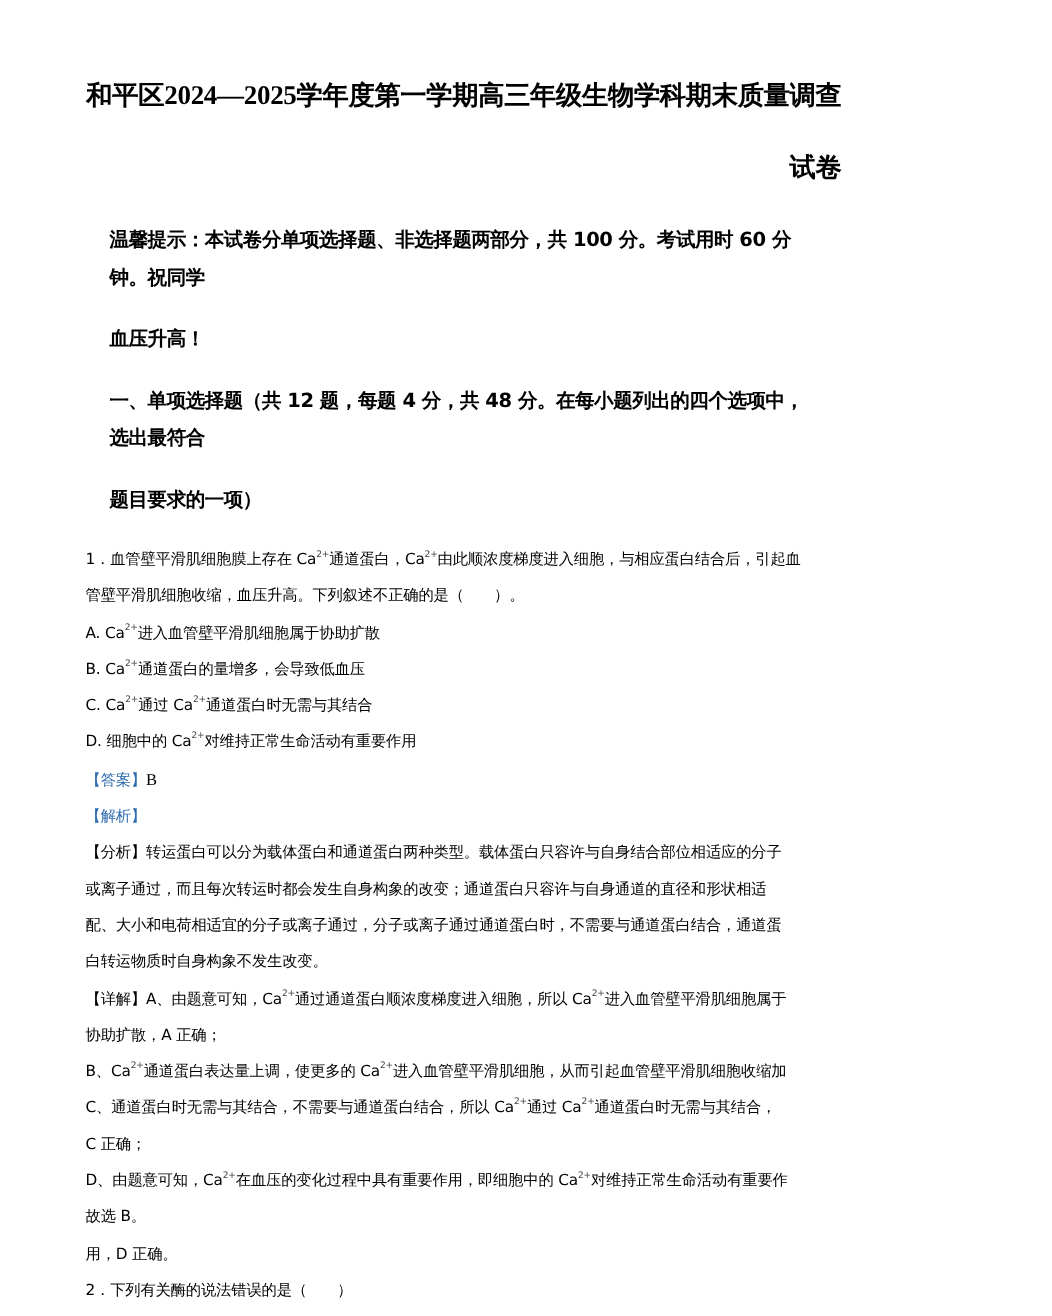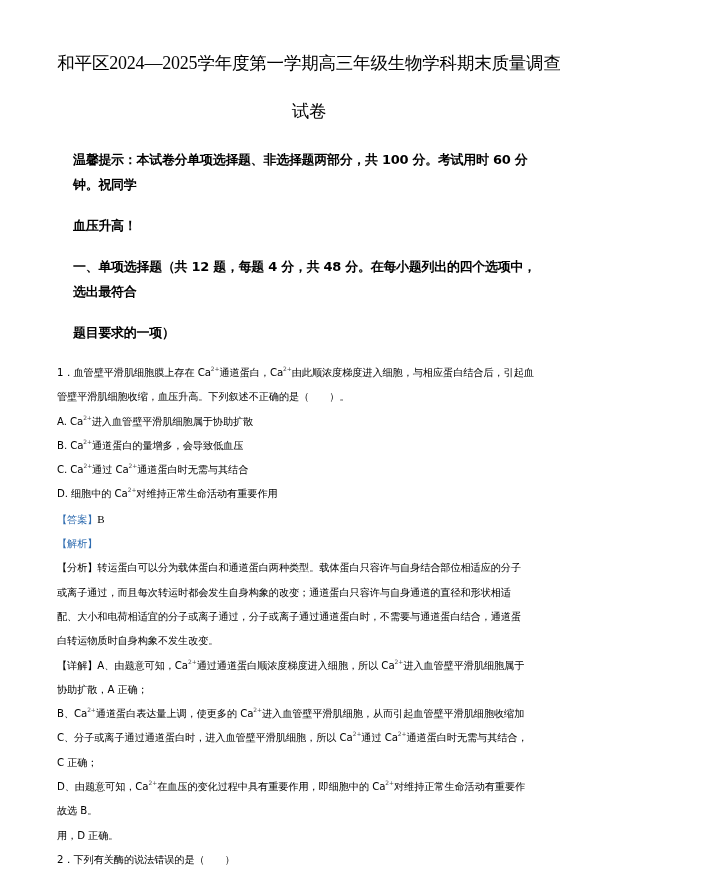--- a/index.html
+++ b/index.html
@@ -1,18 +1,18 @@
 <!DOCTYPE html>
 <html><head>
 <meta charset="utf-8">
 <style>
   html, body { margin: 0; padding: 0; background: #ffffff; }
   body { width: 701px; height: 877px; position: relative; overflow: hidden; font-family: "DejaVu Serif", "Liberation Serif", serif; color: #000; }
   .page { position: absolute; left: 57px; top: 46px; width: 504px; }
-  .title { font-family: "DejaVu Sans", "Liberation Sans", sans-serif; font-weight: normal; font-size: 17.5px; text-align: center; line-height: 34px; margin: 0; letter-spacing: -0.2px; white-space: nowrap; }
+  .title { font-family: "DejaVu Sans", "Liberation Sans", sans-serif; font-weight: bold; font-size: 17.5px; text-align: right; line-height: 34px; margin: 0; letter-spacing: -0.2px; white-space: nowrap; }
   .title .num { font-family: "Liberation Serif", serif; font-size: 18px; }
   .bold { font-family: "DejaVu Sans", "Liberation Sans", sans-serif; font-weight: bold; font-size: 13px; line-height: 25px; margin: 16px; letter-spacing: -0.3px; }
   .p { font-family: "DejaVu Sans", "Liberation Sans", sans-serif; font-size: 10.2px; line-height: 24.3px; margin: 0; letter-spacing: -0.1px; white-space: nowrap; }
   .p .lat { font-family: "Liberation Serif", serif; font-size: 11px; }
   sup { font-size: 6px; vertical-align: 5px; line-height: 0; color: #444; }
   .blue { color: #2f6cb0; }
 </style>
 </head>
 <body>
 
@@ -41,21 +41,21 @@
     <p class="p"><span>【分析】</span><span>转运蛋白可以分为载体蛋白和通道蛋白两种类型。载体蛋白只容许与自身结合部位相适应的分子</span></p>
     <p class="p">或离子通过，而且每次转运时都会发生自身构象的改变；通道蛋白只容许与自身通道的直径和形状相适</p>
     <p class="p">配、大小和电荷相适宜的分子或离子通过，分子或离子通过通道蛋白时，不需要与通道蛋白结合，通道蛋</p>
     <p class="p">白转运物质时自身构象不发生改变。</p>
 
     <p class="p"><span>【详解】</span><span>A、由题意可知，Ca</span><sup>2+</sup><span>通过通道蛋白顺浓度梯度进入细胞，所以 Ca</span><sup>2+</sup><span>进入血管壁平滑肌细胞属于</span></p>
     <p class="p">协助扩散，A 正确；</p>
 
     <p class="p"><span>B、Ca</span><sup>2+</sup><span>通道蛋白表达量上调，使更多的 Ca</span><sup>2+</sup><span>进入血管壁平滑肌细胞，从而引起血管壁平滑肌细胞收缩加</span></p>
 
-    <p class="p"><span>C、分子或离子通过通道蛋白时，进入血管壁平滑肌细胞，所以 Ca</span><sup>2+</sup><span>通过 Ca</span><sup>2+</sup><span>通道蛋白时无需与其结合，</span></p>
+    <p class="p"><span>C、通道蛋白时无需与其结合，不需要与通道蛋白结合，所以 Ca</span><sup>2+</sup><span>通过 Ca</span><sup>2+</sup><span>通道蛋白时无需与其结合，</span></p>
     <p class="p">C 正确；</p>
 
     <p class="p"><span>D、由题意可知，Ca</span><sup>2+</sup><span>在血压的变化过程中具有重要作用，即细胞中的 Ca</span><sup>2+</sup><span>对维持正常生命活动有重要作</span></p>
     <p class="p">故选 B。</p>
 
     <p class="p">用，D 正确。</p>
   </div>
 
   <div>
     <p class="p">2．下列有关酶的说法错误的是（　　）</p>

